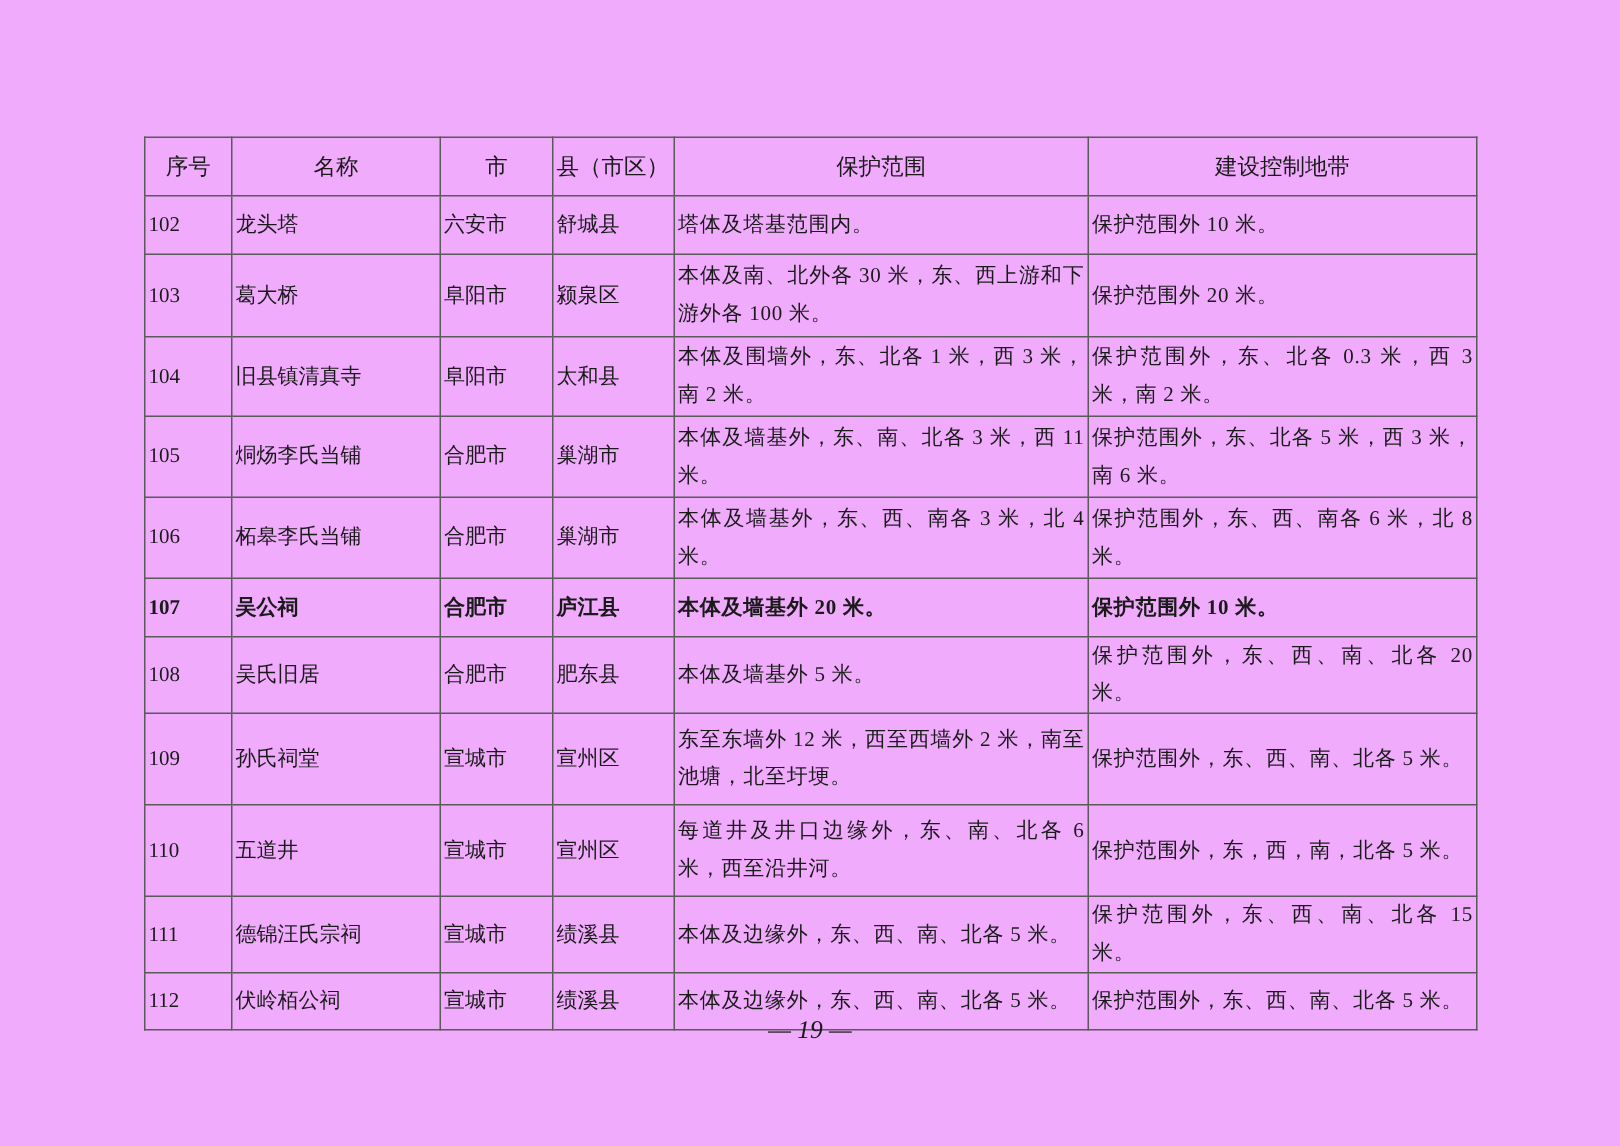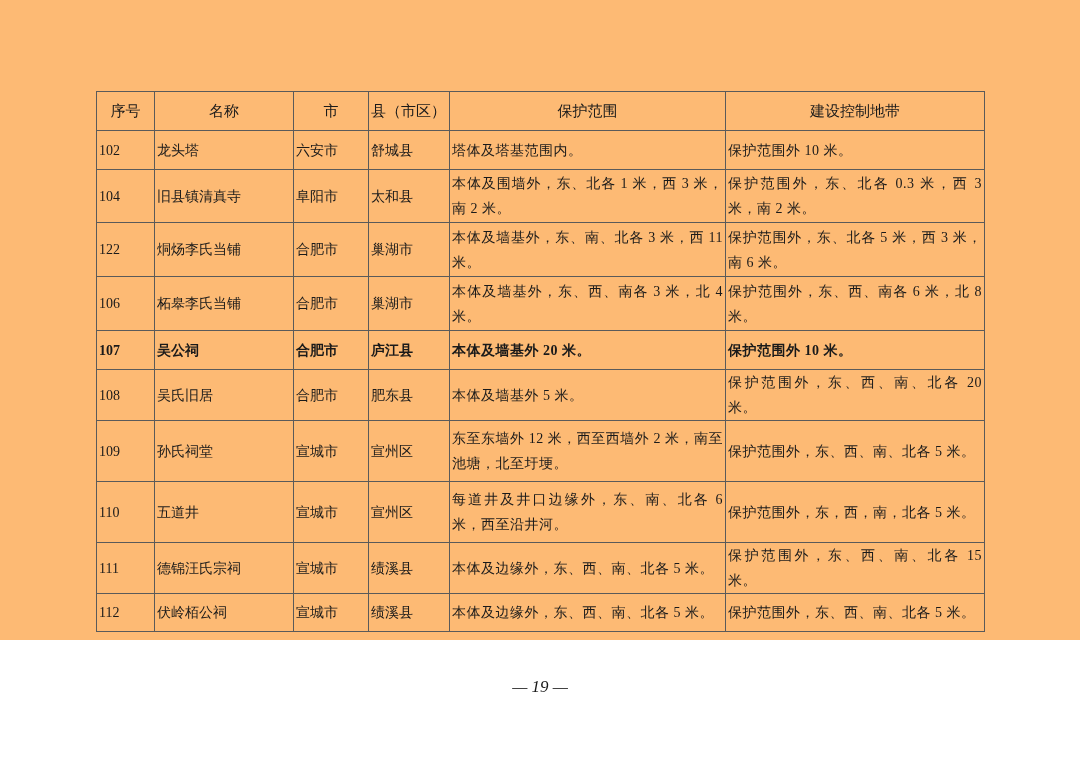--- a/index.html
+++ b/index.html
@@ -1,17 +1,17 @@
 <!DOCTYPE html>
 <html><head>
 <meta charset="utf-8">
 <style>
   html, body { margin: 0; padding: 0; background: #ffffff; }
   body { width: 1080px; height: 764px; position: relative; overflow: hidden; }
-  .page { position: absolute; left: 0; top: 0; width: 1080px; height: 640px; background: #fdba74; }
+  .page { position: absolute; left: 0; top: 0; width: 1080px; height: 764px; background: #f0abfc; }
   table.heritage {
     position: absolute; left: 96px; top: 91px;
     border-collapse: collapse; table-layout: fixed;
     width: 888px;
     font-family: "Liberation Serif", "DejaVu Serif", serif;
     color: #1a1a1a; font-size: 14px;
   }
   table.heritage th, table.heritage td {
     border: 1.5px solid #5a5a5a;
     padding: 0 2px;
@@ -55,30 +55,38 @@
     </thead>
     <tbody id="tbody">
         <tr style="height: 39px;">
           <td class="c">102</td>
           <td class="c">龙头塔</td>
           <td class="c">六安市</td>
           <td class="c">舒城县</td>
           <td class="l">塔体及塔基范围内。</td>
           <td class="l">保护范围外 10 米。</td>
         </tr>
+        <tr style="height: 55px;">
+          <td class="c">103</td>
+          <td class="c">葛大桥</td>
+          <td class="c">阜阳市</td>
+          <td class="c">颍泉区</td>
+          <td class="l">本体及南、北外各 30 米，东、西上游和下游外各 100 米。</td>
+          <td class="l">保护范围外 20 米。</td>
+        </tr>
         <tr style="height: 53px;">
           <td class="c">104</td>
           <td class="c">旧县镇清真寺</td>
           <td class="c">阜阳市</td>
           <td class="c">太和县</td>
           <td class="l">本体及围墙外，东、北各 1 米，西 3 米，南 2 米。</td>
           <td class="l">保护范围外，东、北各 0.3 米，西 3 米，南 2 米。</td>
         </tr>
         <tr style="height: 54px;">
-          <td class="c">122</td>
+          <td class="c">105</td>
           <td class="c">烔炀李氏当铺</td>
           <td class="c">合肥市</td>
           <td class="c">巢湖市</td>
           <td class="l">本体及墙基外，东、南、北各 3 米，西 11 米。</td>
           <td class="l">保护范围外，东、北各 5 米，西 3 米，南 6 米。</td>
         </tr>
         <tr style="height: 54px;">
           <td class="c">106</td>
           <td class="c">柘皋李氏当铺</td>
           <td class="c">合肥市</td>

